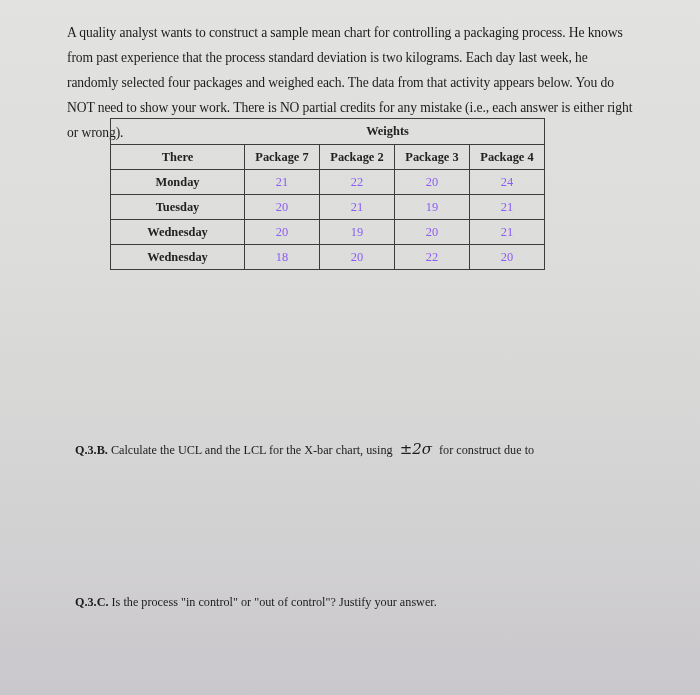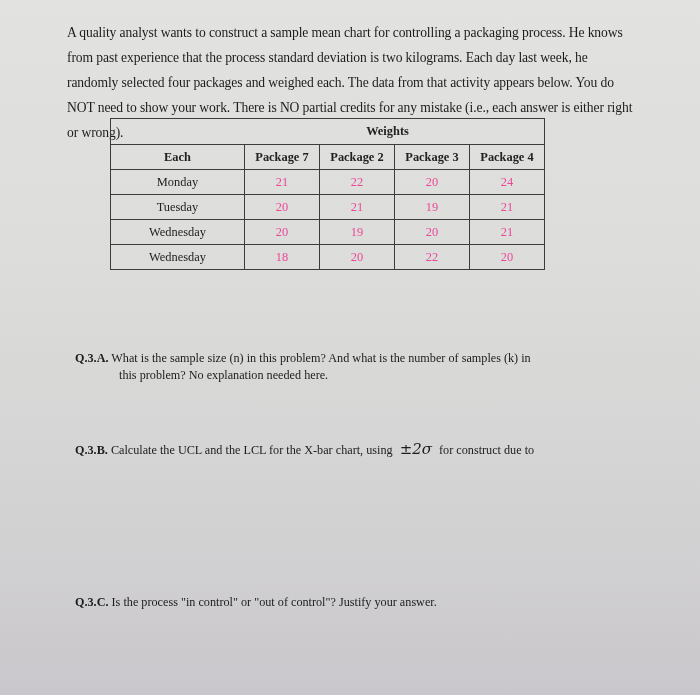--- a/index.html
+++ b/index.html
@@ -50,24 +50,24 @@
       font-weight: bold;
     }
     table.weights .days-col { width: 134px; }
     table.weights .pkg-col { width: 75px; }
     table.weights .weights-title {
       height: 25px;
       padding-left: 120px;
       font-weight: bold;
     }
     table.weights td.day {
-      font-weight: normal;
+      font-weight: bold;
     }
     table.weights td.val {
-      color: #ec4899;
+      color: #8b5cf6;
       margin-left: 23px;
     }
     .question {
       position: absolute;
       left: 75px;
       font-size: 12.2px;
       line-height: 17px;
       margin: 0;
       width: 560px;
     }
@@ -101,21 +101,21 @@
       <col class="pkg-col">
       <col class="pkg-col">
       <col class="pkg-col">
       <col class="pkg-col">
     </colgroup>
     <tbody>
         <tr>
       <th colspan="5" class="weights-title">Weights</th>
     </tr>
     <tr>
-      <th>Each</th>
+      <th>There</th>
       <th>Package 7</th>
       <th>Package 2</th>
       <th>Package 3</th>
       <th>Package 4</th>
     </tr>
     <tr>
       <td class="day">Monday</td>
       <td class="val">21</td>
       <td class="val">22</td>
       <td class="val">20</td>
@@ -138,25 +138,20 @@
     <tr>
       <td class="day">Wednesday</td>
       <td class="val">18</td>
       <td class="val">20</td>
       <td class="val">22</td>
       <td class="val">20</td>
     </tr>
   </tbody>
     </table>
 
-  <p class="question" id="q-a">
-    <span class="qnum">Q.3.A.</span>
-    <span>What is the sample size (n) in this problem? And what is the number of samples (k) in</span>
-    <span class="cont">this problem? No explanation needed here.</span>
-  </p>
 
   <p class="question" id="q-b">
     <span class="qnum">Q.3.B.</span>
     <span>Calculate the UCL and the LCL for the X-bar chart, using</span>
     <span class="sigma">±2σ</span>
     <span>for construct due to</span>
   </p>
 
   <p class="question" id="q-c">
     <span class="qnum">Q.3.C.</span>

